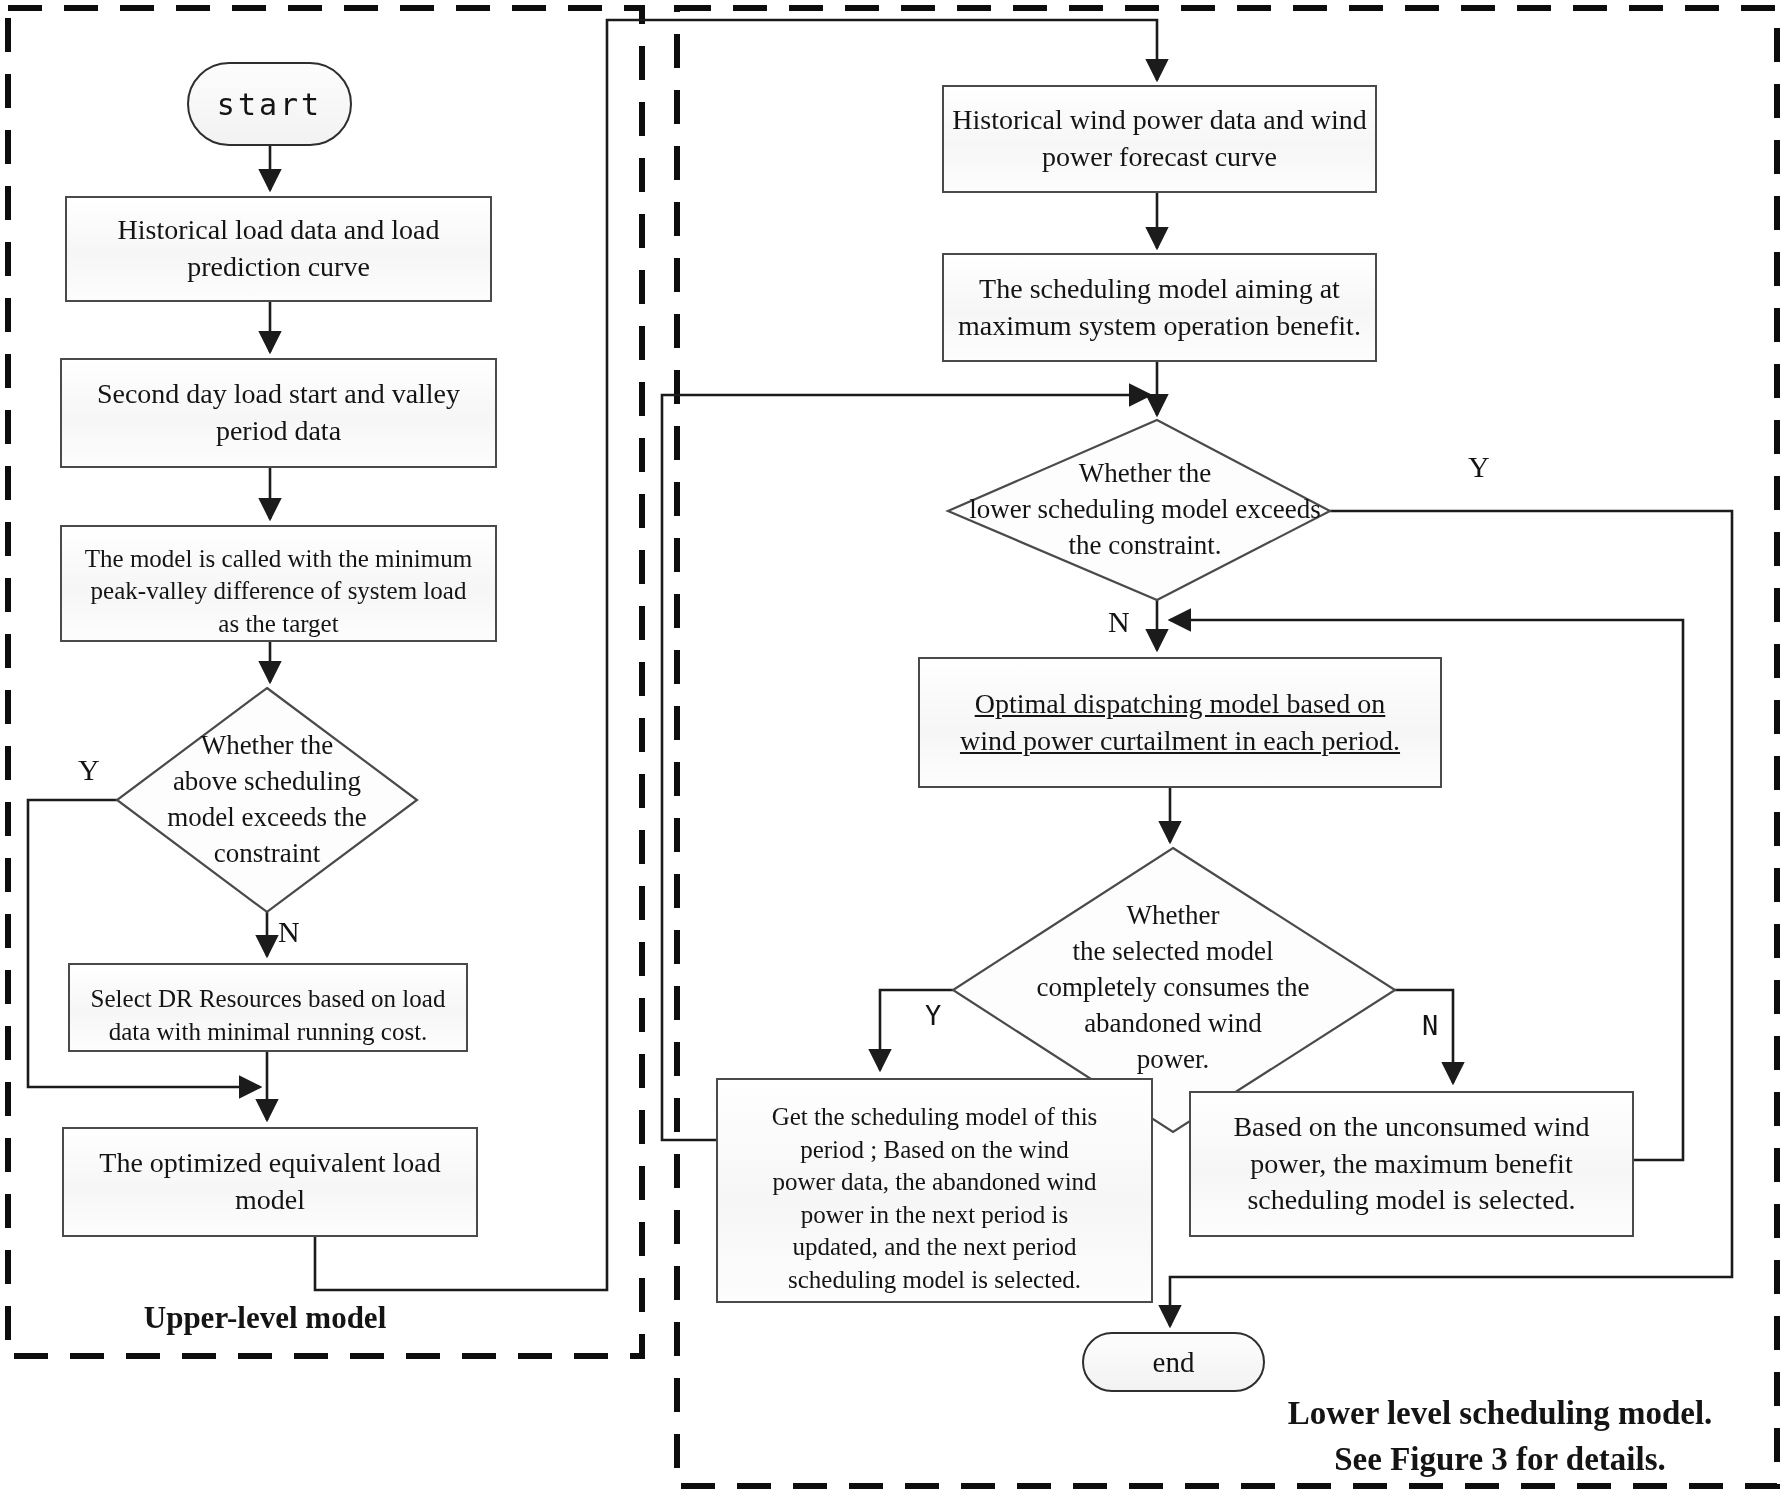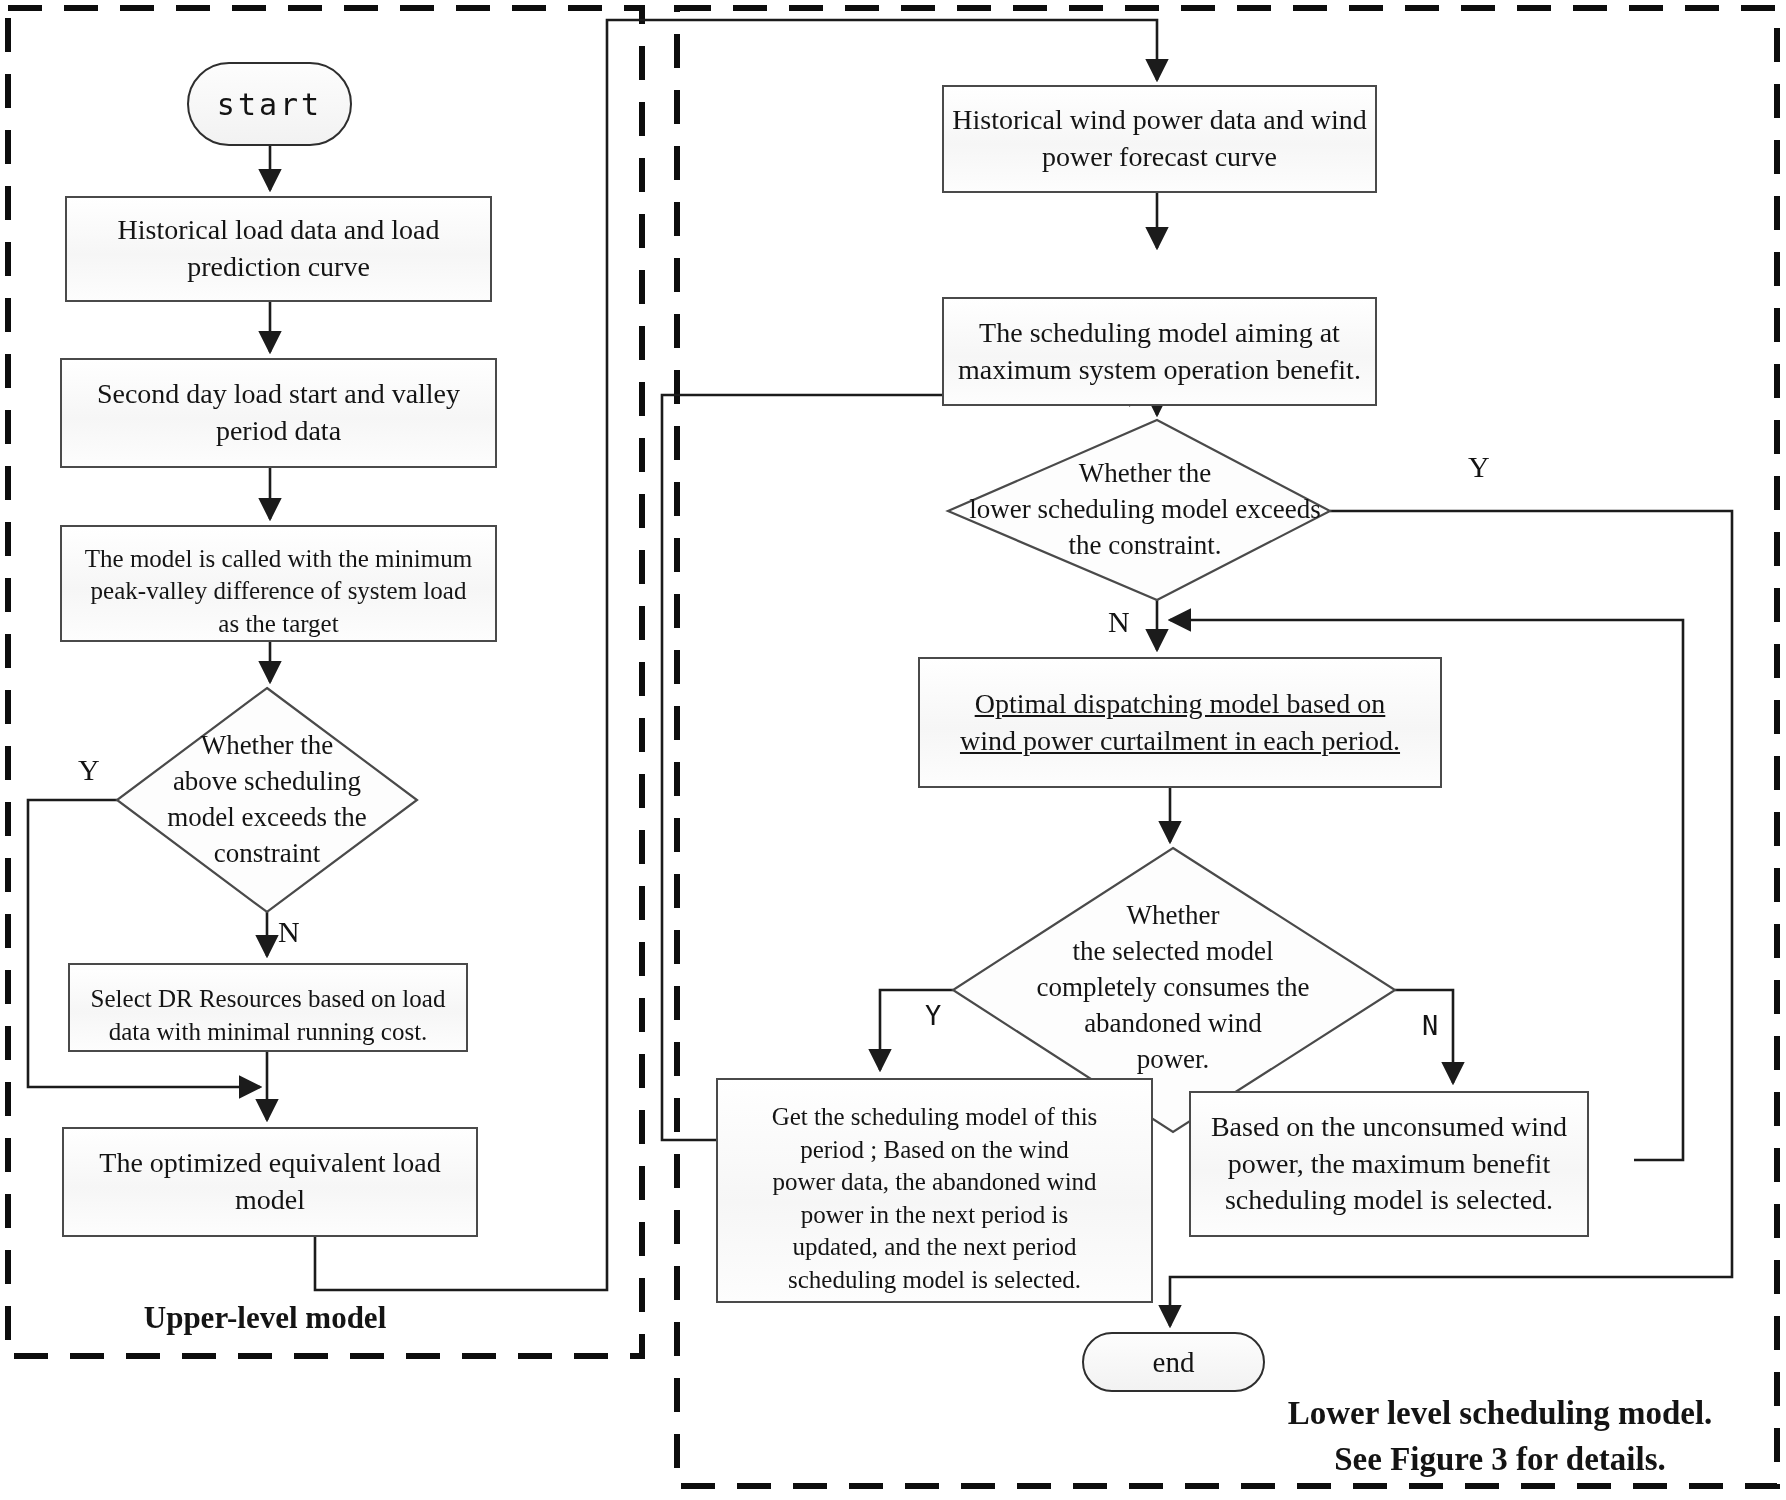--- a/index.html
+++ b/index.html
@@ -90,37 +90,37 @@
 data with minimal running cost.</div>
   </div>
   <div class="node rectnode" style="left:62px;top:1127px;width:416px;height:110px;">
     <div class="txt">The optimized equivalent load model</div>
   </div>
 
   <div class="node rectnode" style="left:942px;top:85px;width:435px;height:108px;">
     <div class="txt">Historical wind power data and wind
 power forecast curve</div>
   </div>
-  <div class="node rectnode" style="left:942px;top:253px;width:435px;height:109px;margin-top:44px;">
+  <div class="node rectnode" style="left:942px;top:253px;width:435px;height:109px;">
     <div class="txt">The scheduling model aiming at
 maximum system operation benefit.</div>
   </div>
   <div class="node rectnode" style="left:918px;top:657px;width:524px;height:131px;text-decoration:underline;">
     <div class="txt">Optimal dispatching model based on
 wind power curtailment in each period.</div>
   </div>
   <div class="node rectnode" style="left:716px;top:1078px;width:437px;height:225px;">
     <div class="txt small">Get the scheduling model of this
 period ; Based on the wind
 power data, the abandoned wind
 power in the next period is
 updated, and the next period
 scheduling model is selected.</div>
   </div>
-  <div class="node rectnode" style="left:1189px;top:1091px;width:400px;height:146px;">
+  <div class="node rectnode" style="left:1189px;top:1091px;width:445px;height:146px;">
     <div class="txt">Based on the unconsumed wind
 power, the maximum benefit
 scheduling model is selected.</div>
   </div>
 
   <div class="dtext" style="left:267px;top:800px;width:250px;">Whether the
 above scheduling
 model exceeds the
 constraint</div>
   <div class="dtext" style="left:1145px;top:510px;width:420px;">Whether the

